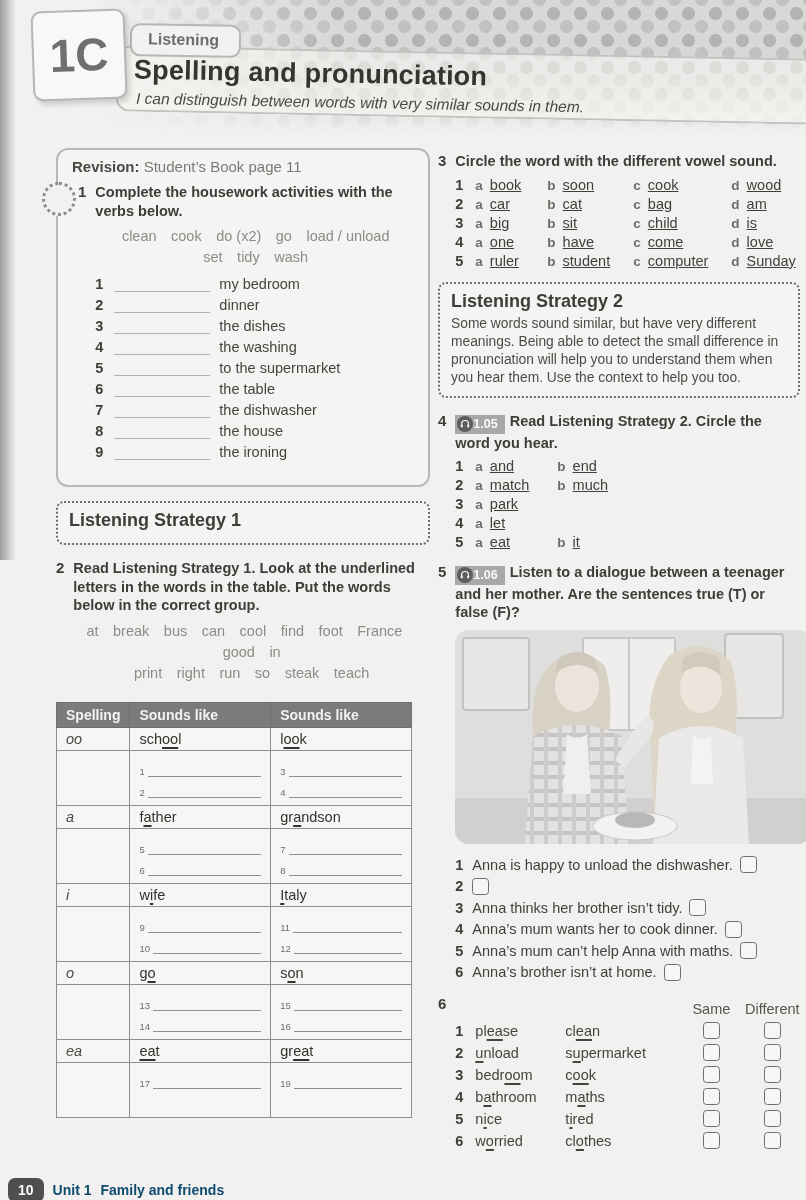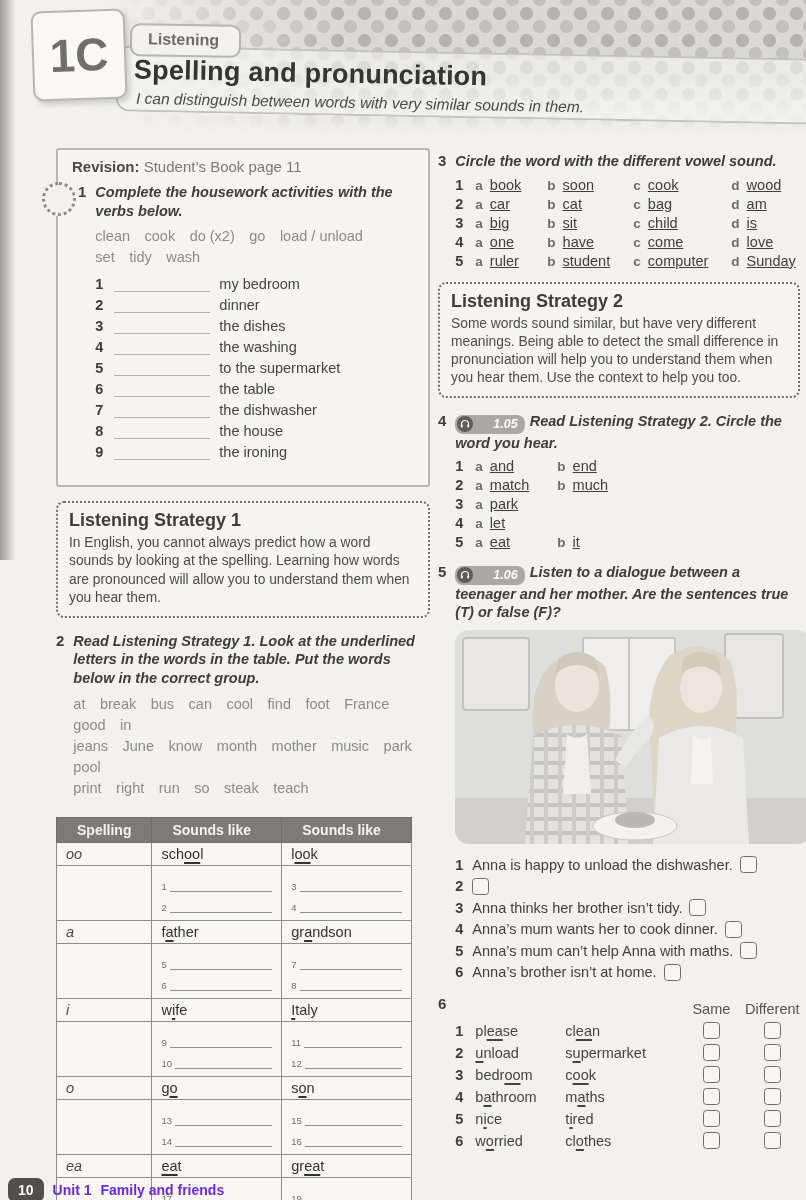--- a/index.html
+++ b/index.html
@@ -54,25 +54,25 @@
     position:absolute;left:136px;top:94px;font-size:15.5px;font-style:italic;
     color:#4a4946;transform:rotate(1.1deg);z-index:2;
   }
   
   .col-left{position:absolute;left:56px;top:148px;width:374px;}
   .col-right{position:absolute;left:438px;top:152px;width:362px;}
   
   .sec{display:flex;gap:9px;margin-bottom:10px;}
   .secnum{font-weight:bold;font-size:15px;color:#3e3d3a;flex:0 0 auto;}
   .secbody{flex:1;min-width:0;}
-  .instr{font-weight:bold;font-size:14.5px;line-height:1.28;color:#3e3d3a;margin:0 0 6px 0;font-style:italic;}
-  .wordbank{color:#8d8b88;font-size:14.5px;line-height:1.45;margin:2px 0 8px 0;}
+  .instr{font-weight:bold;font-size:14.5px;line-height:1.28;color:#3e3d3a;margin:0 0 6px 0;}
+  .wordbank{color:#8d8b88;font-size:14.5px;line-height:1.45;margin:2px 0 8px 0;text-align:center;}
   
   .revision-box{
-    position:relative;border:2px solid #b9b8b6;border-radius:3px;
+    position:relative;border:2px solid #b9b8b6;border-radius:12px;
     padding:8px 12px 10px 20px;margin-bottom:14px;background:rgba(248,247,245,.5);
   }
   .revision-head{font-size:15px;margin:0 0 8px -6px;color:#7b7a77;}
   .revision-head b{color:#4a4946;}
   .dots-ring{
     position:absolute;left:-16px;top:32px;width:28px;height:28px;border-radius:50%;
     background:#f2f1ef;border:3px dotted #8d8b88;
   }
   .item{display:flex;align-items:flex-end;gap:9px;margin:5px 0;font-size:14.5px;}
   .item .inum{font-weight:bold;width:10px;color:#3e3d3a;}
@@ -81,58 +81,58 @@
   .strategy{
     border:2.5px dotted #6e6d6a;border-radius:8px;padding:7px 11px 9px 11px;
     margin:0 0 14px 0;background:rgba(248,247,245,.5);
   }
   .strategy h3{margin:0 0 3px 0;font-size:18px;color:#3e3d3a;}
   .strategy p{margin:0;font-size:13.8px;line-height:1.32;color:#4c4b48;}
   
   table.spelling{border-collapse:collapse;width:356px;margin-top:4px;background:#f7f6f4;}
   table.spelling th{
     background:#7c7b79;color:#f4f3f1;font-size:14px;text-align:left;
-    padding:4px 20px;border:1px solid #6f6e6c;
+    padding:4px 9px;border:1px solid #6f6e6c;
   }
   table.spelling td{border:1px solid #8f8e8c;padding:3px 9px;vertical-align:top;font-size:14.5px;}
   td.spcell{font-style:italic;width:50px;color:#4c4b48;}
   td.exw{color:#33322f;font-weight:500;}
   tr.blrow td{height:46px;padding-top:5px;}
   .tb{display:flex;align-items:flex-end;height:21px;}
   .bn{font-size:9.5px;color:#6e6d6a;margin-right:3px;line-height:1;}
   .bl{flex:1;max-width:130px;border-bottom:1px solid #8f8e8c;height:12px;}
   u{text-decoration:underline;text-underline-offset:2.5px;text-decoration-thickness:1.5px;}
   
   .ex3row{display:grid;grid-template-columns:20px 72px 86px 98px 1fr;margin:3px 0;font-size:14.5px;}
   .ex4row{display:grid;grid-template-columns:20px 82px 1fr;margin:3px 0;font-size:14.5px;}
   .rown{font-weight:bold;color:#3e3d3a;}
   .optl{color:#6e6d6a;font-weight:bold;margin-right:7px;font-size:13.5px;}
   .optw{color:#413f3c;text-decoration:underline;}
   
   .audio{
-    display:inline-flex;align-items:center;gap:20px;vertical-align:-3px;
-    background:#a9a8a6;border-radius:8px;padding:1.5px 7px 1.5px 2px;margin-right:5px;
+    display:inline-flex;align-items:center;gap:0;vertical-align:-3px;
+    background:#a9a8a6;border-radius:0;padding:1.5px 7px 1.5px 2px;margin-right:5px;
   }
   .audio .cir{width:16px;height:16px;border-radius:50%;background:#5e5d5b;display:flex;align-items:center;justify-content:center;}
   .audio .num{color:#fbfaf8;font-weight:bold;font-size:12.5px;}
   
   .photo{width:356px;height:214px;border-radius:14px;overflow:hidden;margin:8px 0 12px 0;display:block;}
   
   .cb{width:15px;height:15px;border:1.6px solid #6f6e6c;border-radius:3.5px;background:#f7f6f4;display:inline-block;flex:0 0 auto;}
   .stmt{display:flex;align-items:center;gap:7px;margin:4.5px 0;font-size:14.5px;color:#413f3c;}
   .stmt .inum{font-weight:bold;width:10px;color:#3e3d3a;}
   
   .ex6head{display:grid;grid-template-columns:20px 90px 118px 56px 66px;font-size:14.5px;color:#55544f;margin:6px 0 4px 0;}
   .ex6head span{text-align:center;}
   .ex6row{display:grid;grid-template-columns:20px 90px 118px 56px 66px;align-items:center;margin:5px 0;font-size:14.5px;}
   .ex6row .c{display:flex;justify-content:center;}
   
   .footer{position:absolute;left:8px;top:1178px;display:flex;align-items:center;gap:9px;}
   .pagenum{background:#504f4d;color:#fbfaf8;font-weight:bold;font-size:14px;border-radius:7px;padding:4px 10px;}
-  .unitlbl{font-weight:bold;font-size:14px;color:#6d28d9;}
+  .unitlbl{font-weight:bold;font-size:14px;color:#0c4a6e;}
 </style>
 </head>
 <body>
 
 <div class="halftone"></div>
 <div class="edge-shade"></div>
 
 <div class="title-outline"></div>
 <div class="badge-1c">1C</div>
 <div class="tab-listening">Listening</div>
@@ -197,30 +197,28 @@
             <span class="inum">9</span>
             <span class="iline"></span>
             <span>the ironing</span>
           </div>
       </div>
     </div>
   </div>
 
   <div class="strategy">
     <h3>Listening Strategy 1</h3>
-    <p>In English, you cannot always predict how a word sounds by looking at the spelling. Learning how words are pronounced will allow you to understand them when you hear them.</p>
   </div>
 
   <div class="sec">
     <span class="secnum">2</span>
     <div class="secbody">
       <p class="instr">Read Listening Strategy 1. Look at the underlined letters in the words in the table. Put the words below in the correct group.</p>
       <div class="wordbank">
         <div>at break bus can cool find foot France good in</div>
-        <div>jeans June know month mother music park pool</div>
         <div>print right run so steak teach</div>
       </div>
     </div>
   </div>
 
   <table class="spelling">
     <tbody>
         <tr>
       <th>Spelling</th>
       <th>Sounds like</th>

